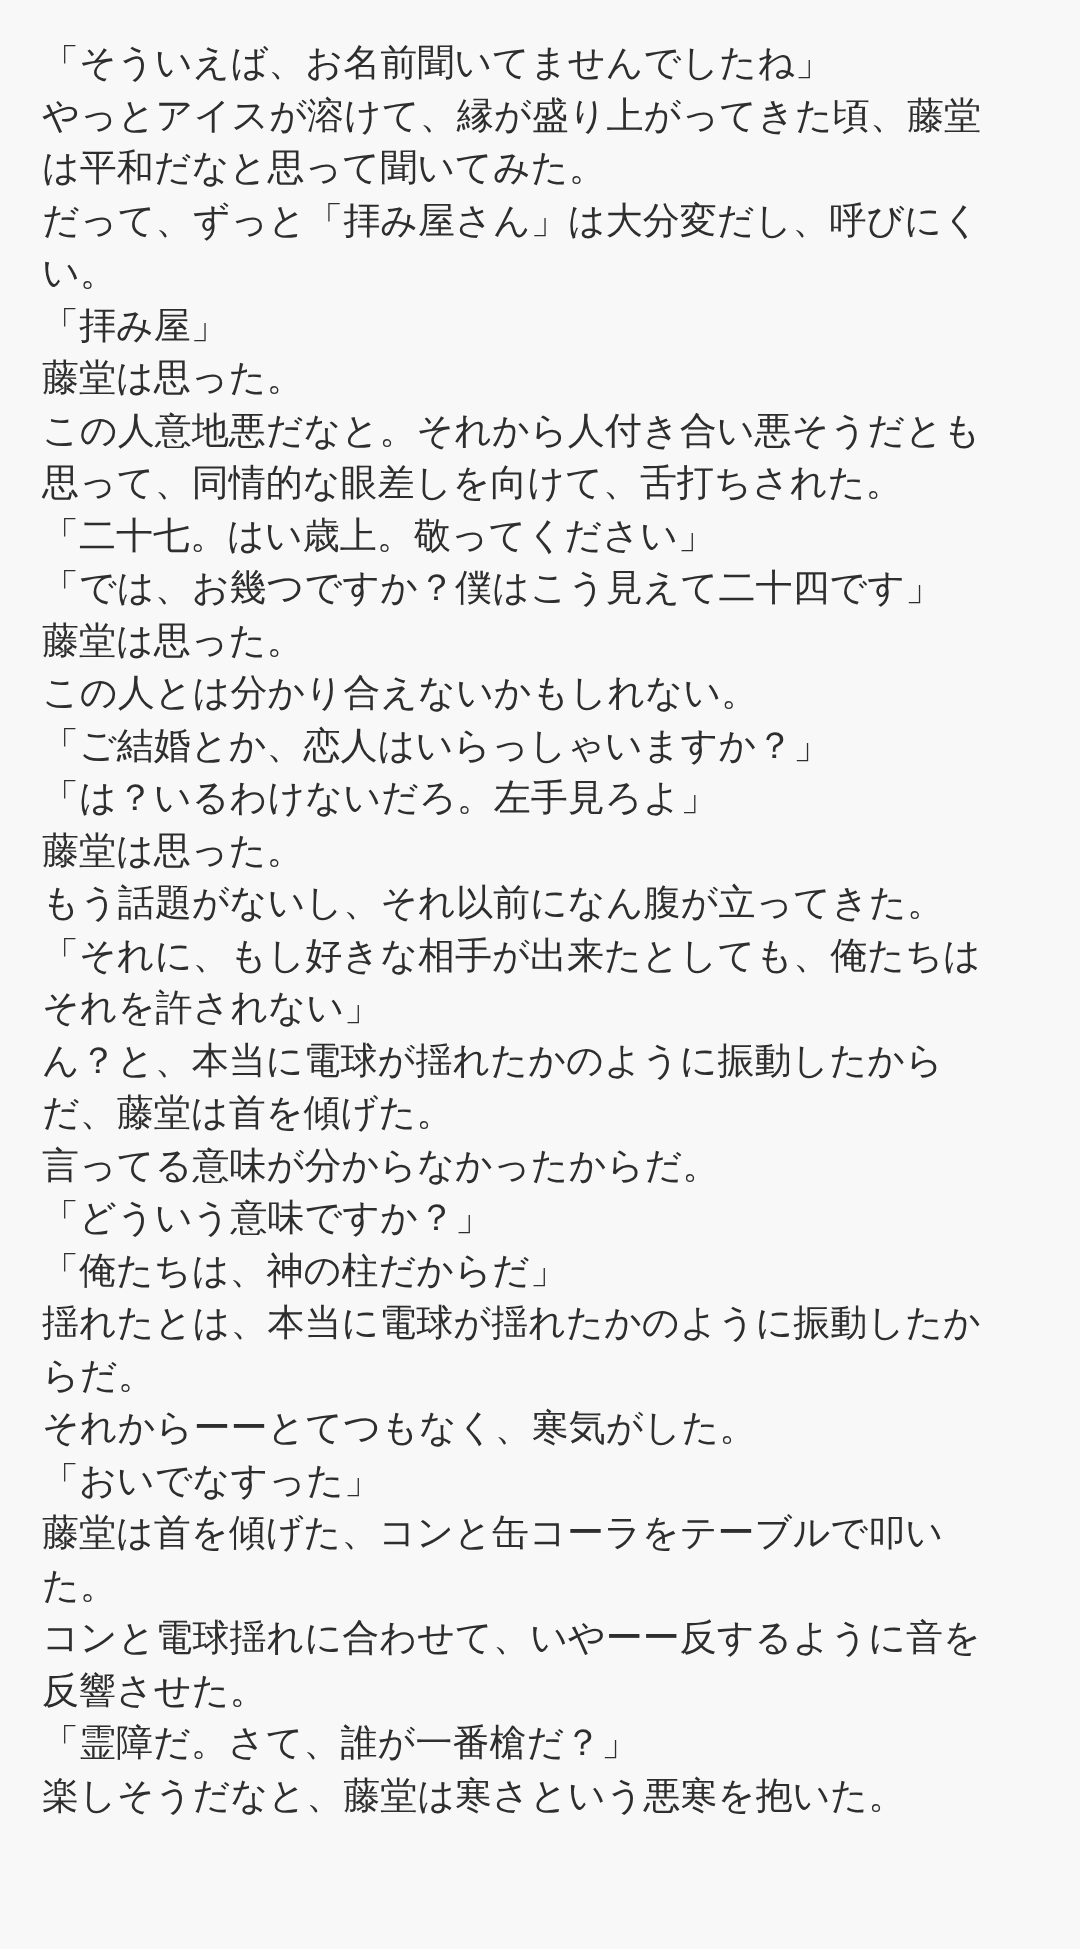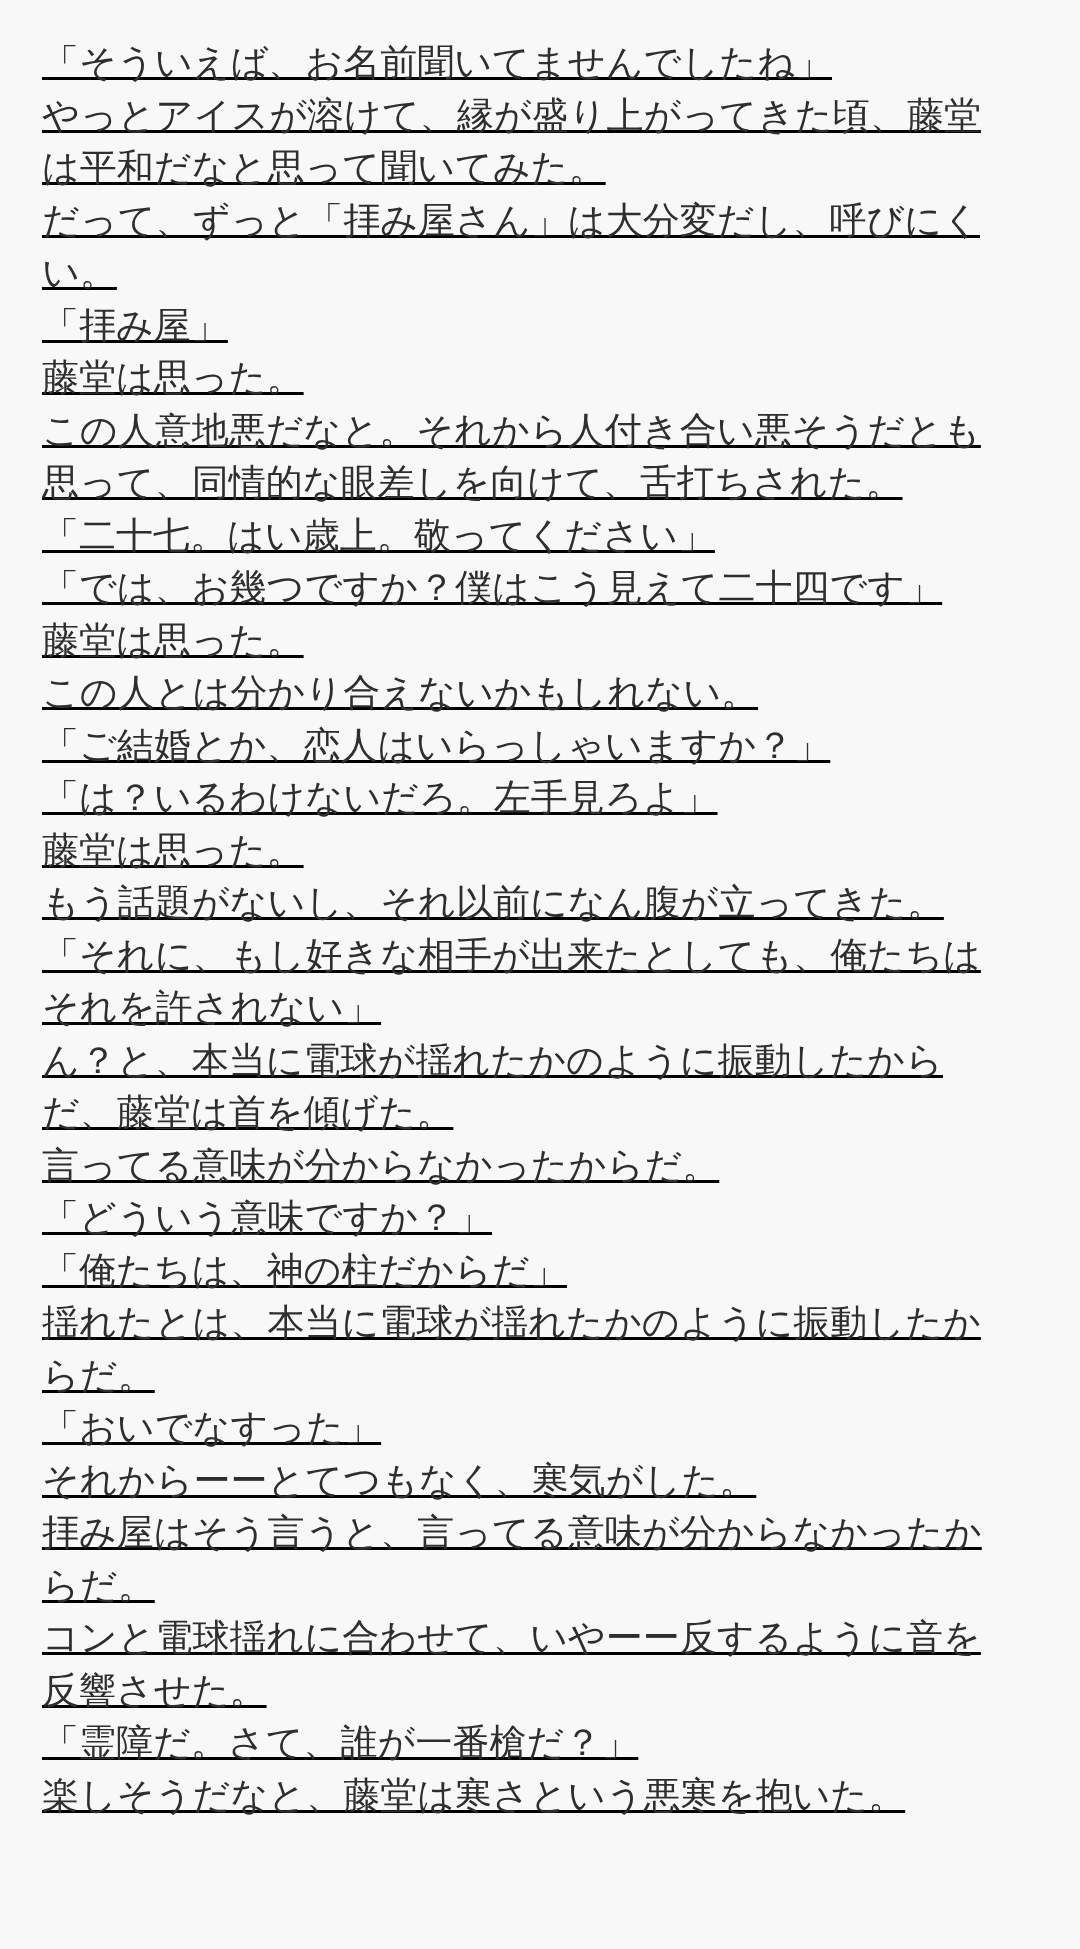--- a/index.html
+++ b/index.html
@@ -11,21 +11,20 @@
     height: 1949px;
     overflow: hidden;
     background: #f8f8f9;
     font-family: "Liberation Sans", sans-serif;
   }
   .page {
     width: 1080px;
     height: 1949px;
     overflow: hidden;
     position: relative;
-    text-decoration: underline;
   }
   .novel-text {
     padding: 37px 63px 0 42px;
     color: #2e2e2e;
     font-size: 37px;
     line-height: 52.5px;
     font-weight: 400;
     text-align: left;
   }
   .novel-text p {
@@ -55,20 +54,20 @@
       <p>「ご結婚とか、恋人はいらっしゃいますか？」</p>
       <p>「は？いるわけないだろ。左手見ろよ」</p>
       <p>藤堂は思った。</p>
       <p>もう話題がないし、それ以前になん腹が立ってきた。</p>
       <p>「それに、もし好きな相手が出来たとしても、俺たちはそれを許されない」</p>
       <p>ん？と、本当に電球が揺れたかのように振動したからだ、藤堂は首を傾げた。</p>
       <p>言ってる意味が分からなかったからだ。</p>
       <p>「どういう意味ですか？」</p>
       <p>「俺たちは、神の柱だからだ」</p>
       <p>揺れたとは、本当に電球が揺れたかのように振動したからだ。</p>
+      <p>それからーーとてつもなく、寒気がした。</p>
       <p>「おいでなすった」</p>
-      <p>それからーーとてつもなく、寒気がした。</p>
-      <p>拝み屋はそう言うと、言ってる意味が分からなかったからだ。</p>
+      <p>藤堂は首を傾げた、コンと缶コーラをテーブルで叩いた。</p>
       <p>コンと電球揺れに合わせて、いやーー反するように音を反響させた。</p>
       <p>「霊障だ。さて、誰が一番槍だ？」</p>
       <p>楽しそうだなと、藤堂は寒さという悪寒を抱いた。</p>
     </div>
 </div>
 
 </body></html>

